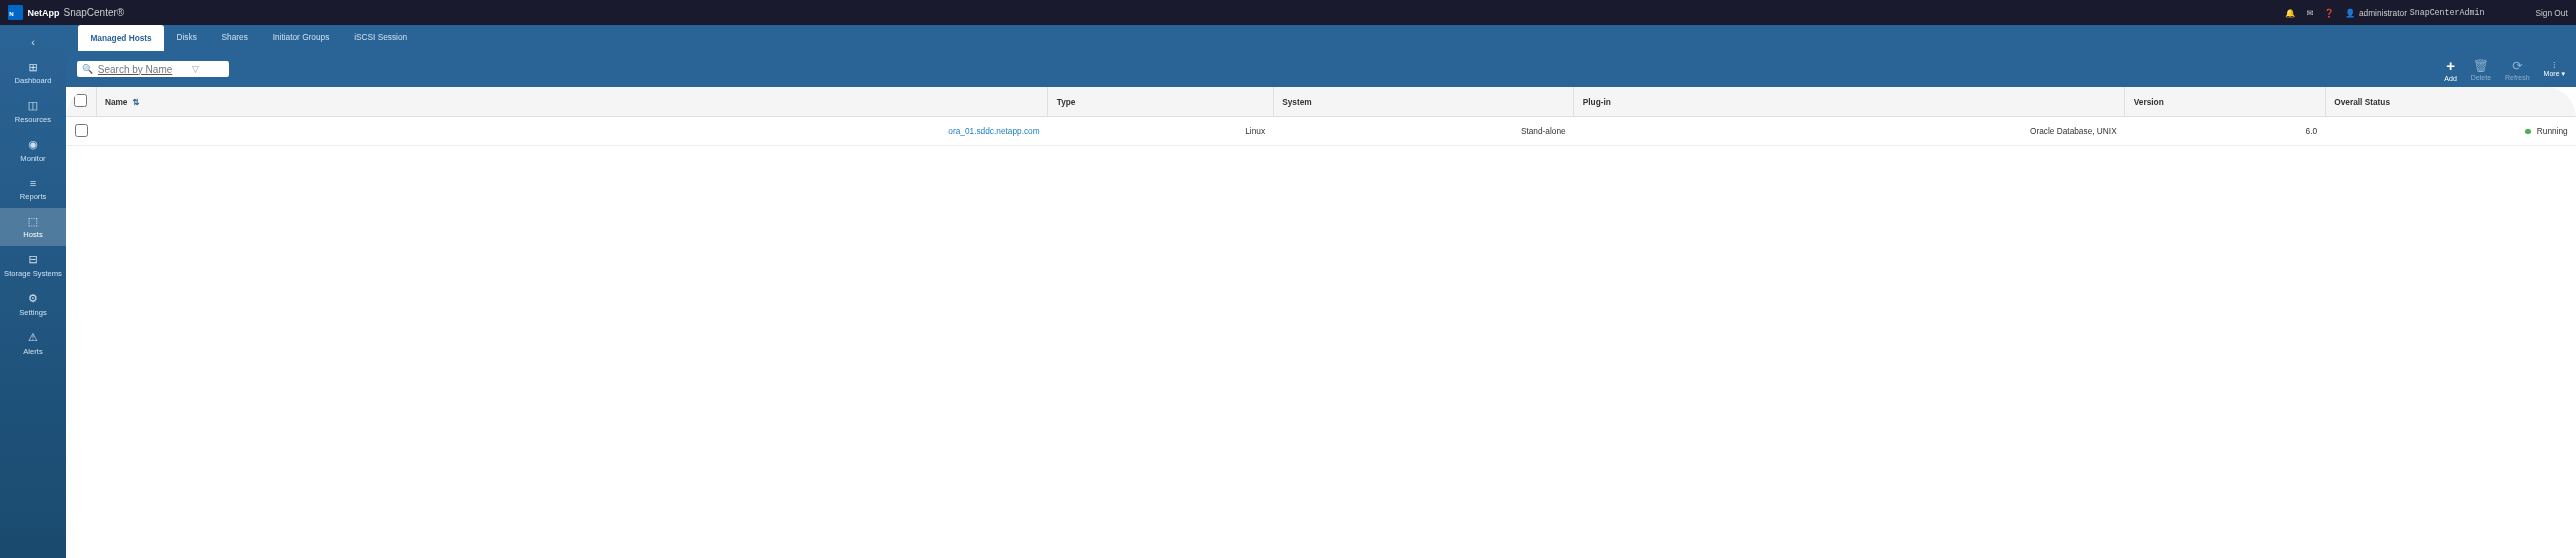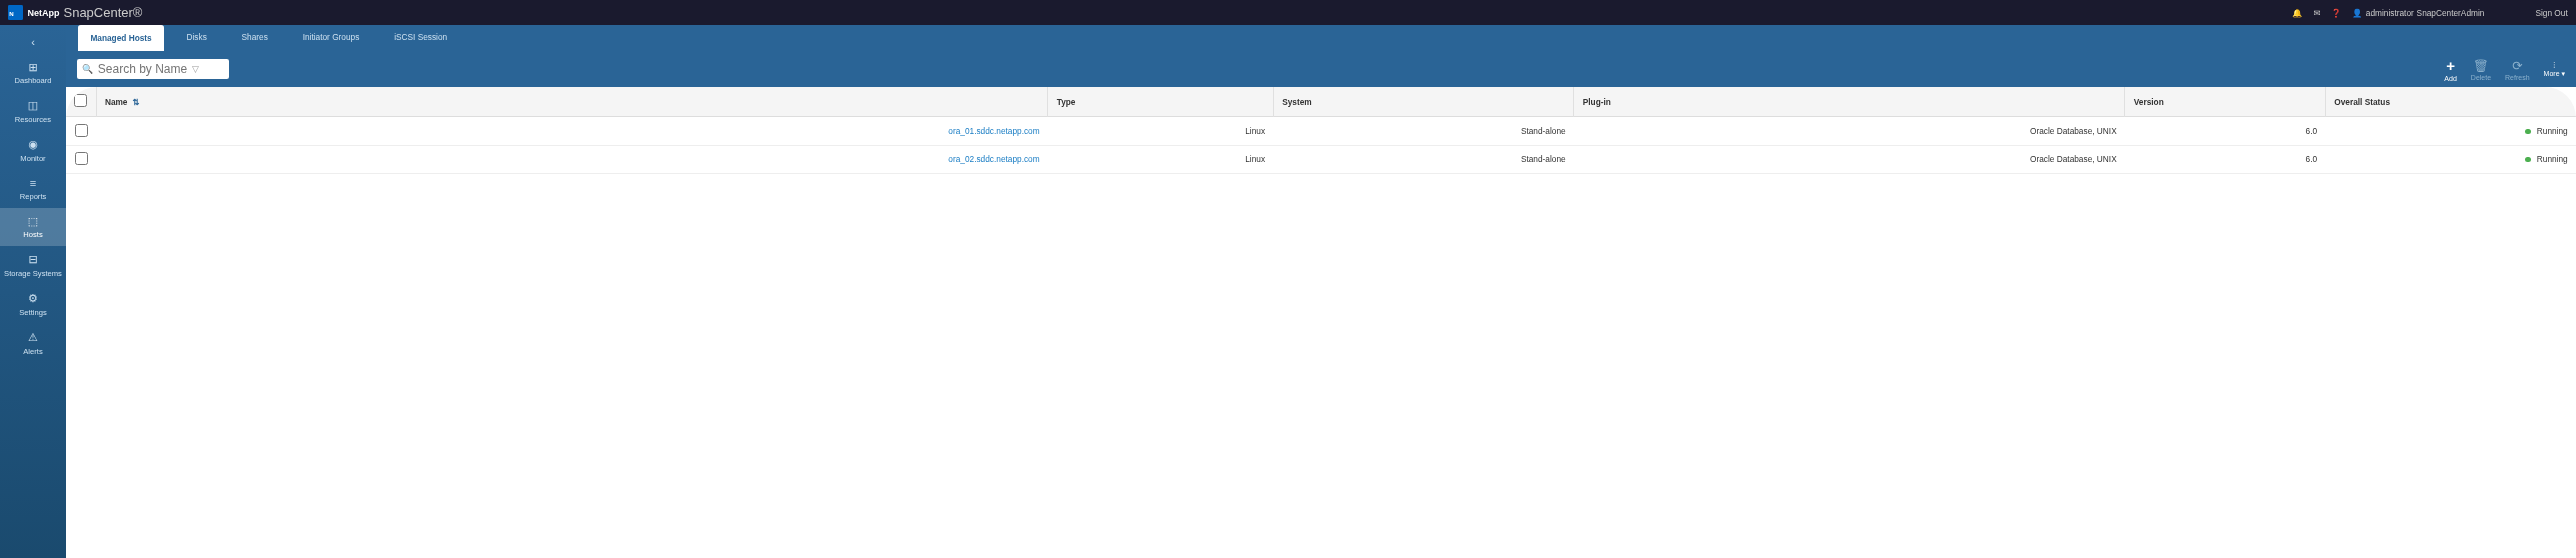--- a/index.html
+++ b/index.html
@@ -57,21 +57,20 @@
     #content { flex: 1; display: flex; flex-direction: column; overflow: hidden; }
 
     
     #tab-bar {
       background: #2a6496;
       display: flex;
       align-items: flex-end;
       padding: 0 0 0 12px;
       height: 26px;
       flex-shrink: 0;
-      gap: 10px;
     }
     .tab {
       padding: 5.5px 12.4px;
       color: #cce0f0;
       cursor: pointer;
       font-size: 8.3px;
       border-bottom: 2.1px solid transparent;
       height: 26px;
       display: flex;
       align-items: center;
@@ -156,31 +155,31 @@
 <body>
 
 <div id="top-bar">
   <div id="top-bar-left">
     <div id="top-bar-logo">
       <svg width="15" height="15" viewBox="0 0 22 22" style="font-size:13px">
         <rect width="22" height="22" fill="#0067C5" rx="2"></rect>
         <text x="2" y="16" fill="#fff" font-size="9" font-weight="bold">N</text>
       </svg>
       <span style="font-weight:bold;font-size:9px;color:#fff;">NetApp</span>
-      <span style="font-size:13px;color:#ccc;">SnapCenter®</span>
+      <span style="font-size:10px;color:#ccc;">SnapCenter®</span>
     </div>
   </div>
   <div id="top-bar-right">
     <span style="cursor:pointer;">🔔</span>
     <span style="cursor:pointer;">✉</span>
     <span style="cursor:pointer;">❓</span>
     <span style="display:flex;align-items:center;gap:2.8px;">
       <span>👤</span>
       <span style="cursor:pointer;">administrator</span>
-      <span style="cursor:pointer;">SnapCenterAdmin</span>
+      <span style="cursor:pointer;font-family:Liberation Mono, monospace;">SnapCenterAdmin</span>
     </span>
     <span style="cursor:pointer;display:flex;align-items:center;gap:1.4px;margin-left:40px;">Sign Out</span>
   </div>
 </div>
 
 <div id="layout">
 
   <div id="sidebar">
     <div class="sidebar-collapse-btn">‹</div>
     <div class="sidebar-item">
@@ -223,21 +222,21 @@
       <div class="tab active">Managed Hosts</div>
       <div class="tab">Disks</div>
       <div class="tab">Shares</div>
       <div class="tab">Initiator Groups</div>
       <div class="tab">iSCSI Session</div>
     </div>
 
     <div id="toolbar">
       <div id="search-box">
         <span style="color:#999;font-size:9px;">🔍</span>
-        <input id="search-input" type="text" style="border: none; outline: none; font-size: 12px; width: 90px; background: transparent; color: rgb(85, 85, 85);" placeholder="Search by Name">
+        <input id="search-input" type="text" style="border: none; outline: none; font-size: 10px; width: 90px; background: transparent; color: rgb(85, 85, 85); text-decoration: underline;" placeholder="Search by Name">
         <span style="color:#999;cursor:pointer;font-size:9px;">▽</span>
       </div>
       <div id="toolbar-actions">
         <div class="toolbar-btn">
           <span class="tb-icon" style="font-size:15px;font-weight:bold;">+</span>
           <span>Add</span>
         </div>
         <div class="toolbar-btn disabled">
           <span class="tb-icon">🗑</span>
           <span>Delete</span>
@@ -281,35 +280,19 @@
       </td>
       <td>Linux</td>
       <td>Stand-alone</td>
       <td>Oracle Database, UNIX</td>
       <td>6.0</td>
       <td>
         <span class="status-dot"></span>
         <span>Running</span>
       </td>
     </tr>
-            <tr>
-      <td class="checkbox-col">
-        <input type="checkbox" style="">
-      </td>
-      <td class="link-cell col-name">
-        <a href="#">ora_02.sddc.netapp.com</a>
-      </td>
-      <td>Linux</td>
-      <td>Stand-alone</td>
-      <td>Oracle Database, UNIX</td>
-      <td>6.0</td>
-      <td>
-        <span class="status-dot"></span>
-        <span>Running</span>
-      </td>
-    </tr>
           </tbody>
       </table>
     </div>
 
   </div>
 </div>
 
 
 </body></html>

